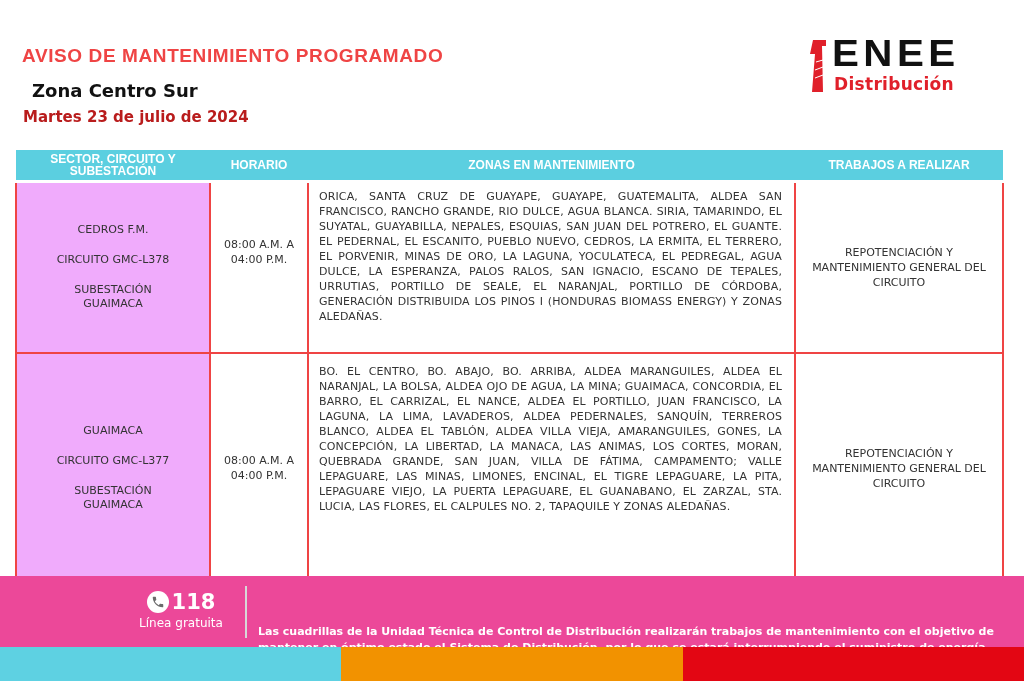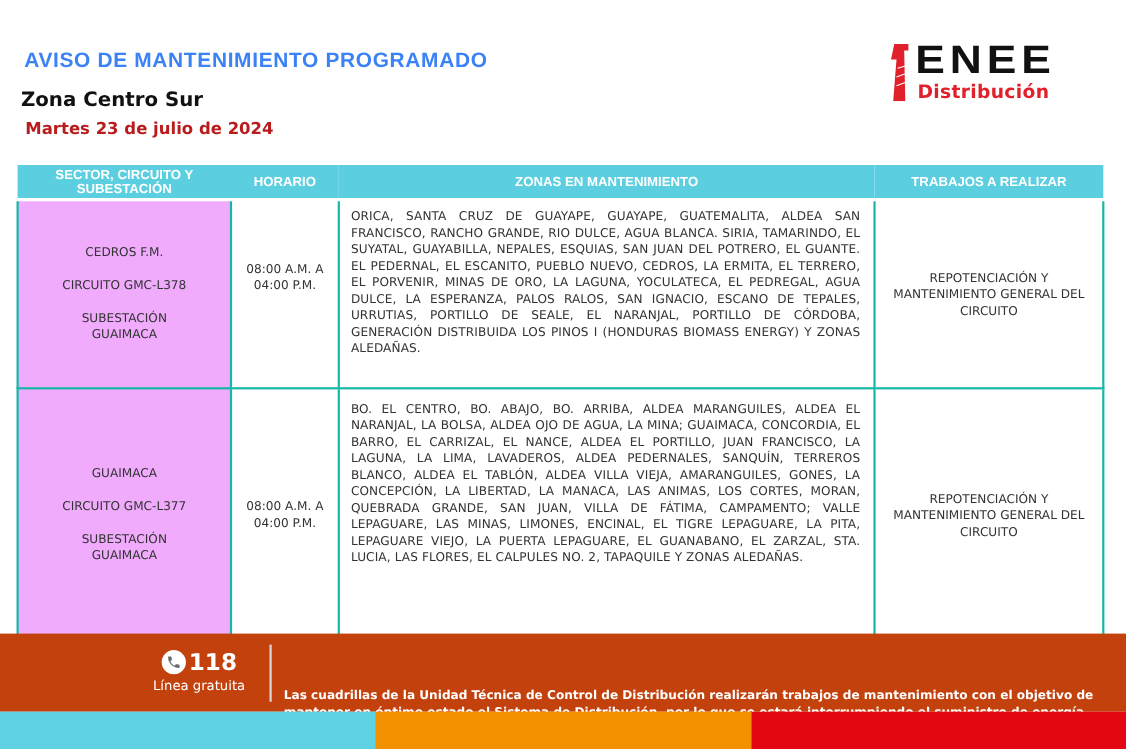--- a/index.html
+++ b/index.html
@@ -2,24 +2,24 @@
 <html><head>
 <meta charset="utf-8">
 <style>
   * { box-sizing: border-box; margin: 0; padding: 0; }
   html, body { width: 1024px; height: 681px; overflow: hidden; background: #ffffff; }
   body { position: relative; font-family: "DejaVu Sans", sans-serif; color: #333; }
 
   .title {
     position: absolute; left: 22px; top: 45px;
     font-family: "Liberation Sans", sans-serif; font-weight: bold;
-    font-size: 19px; color: #3b82f6; letter-spacing: 0.6px;
+    font-size: 19px; color: #ef4444; letter-spacing: 0.6px;
   }
   .zone {
-    position: absolute; left: 19px; top: 80px;
+    position: absolute; left: 32px; top: 80px;
     font-family: "DejaVu Sans", sans-serif; font-weight: bold;
     font-size: 18px; color: #111;
   }
   .date {
     position: absolute; left: 23px; top: 108px;
     font-family: "DejaVu Sans", sans-serif; font-weight: bold;
     font-size: 15px; color: #b91c1c;
   }
 
   .logo { position: absolute; left: 806px; top: 38px; width: 190px; height: 60px; }
@@ -46,21 +46,21 @@
   table.grid col.c2 { width: 98px; }
   table.grid col.c3 { width: 487px; }
   table.grid col.c4 { width: 208px; }
   table.grid th {
     background: #5bcfe0; color: #ffffff; font-weight: bold;
     font-family: "Liberation Sans", sans-serif; font-size: 12px;
     height: 31px; text-align: center; line-height: 12px;
     border-bottom: 3px solid #ffffff;
   }
   table.grid td {
-    border: 2px solid #14b8a6; vertical-align: middle; text-align: center;
+    border: 2px solid #ef4444; vertical-align: middle; text-align: center;
     font-family: "DejaVu Sans", sans-serif; font-size: 11px; color: #333;
     background: #ffffff;
     margin-top: 40px;
   }
   table.grid td.sector { background: #f0abfc; line-height: 14px; }
   table.grid td.sector p { margin: 0; }
   table.grid td.sector p + p { margin-top: 16px; }
   table.grid td.time { line-height: 15px; vertical-align: middle; }
   table.grid td.zones {
     text-align: justify; padding: 2px 12px 2px 10px; vertical-align: top;
@@ -68,21 +68,21 @@
   }
   table.grid td.work { line-height: 15px; padding: 12px 10px; }
   tr.r1 td { height: 172px; }
   tr.r2 td { height: 230px; }
   tr.r1 td.time { padding-bottom: 30px; }
   tr.r2 td.zones { padding-top: 10px; }
   tr.r1 td.zones { padding-top: 6px; }
 
   .footer {
     position: absolute; left: 0; top: 576px; width: 1024px; height: 71px;
-    background: #c2410c; color: #ffffff;
+    background: #ec4899; color: #ffffff;
   }
   .hotline { position: absolute; left: 134px; top: 14px; width: 94px; text-align: center; }
   .hotline .num { font-family: "DejaVu Sans", sans-serif; font-weight: bold; font-size: 21px; line-height: 24px; display: flex; align-items: center; justify-content: center; gap: 3px; }
   .hotline .phone { width: 22px; height: 22px; border-radius: 50%; background: #fff; display: inline-flex; align-items: center; justify-content: center; }
   .hotline .label { font-size: 12px; margin-top: 2px; }
   .divider { position: absolute; left: 245px; top: 10px; width: 2px; height: 52px; background: #d8d8d8; }
   .note {
     position: absolute; left: 258px; top: 12px; width: 740px;
     font-family: "DejaVu Sans", sans-serif; font-weight: bold;
     font-size: 11px; line-height: 16px; color: #ffffff; margin-top: 36px;

